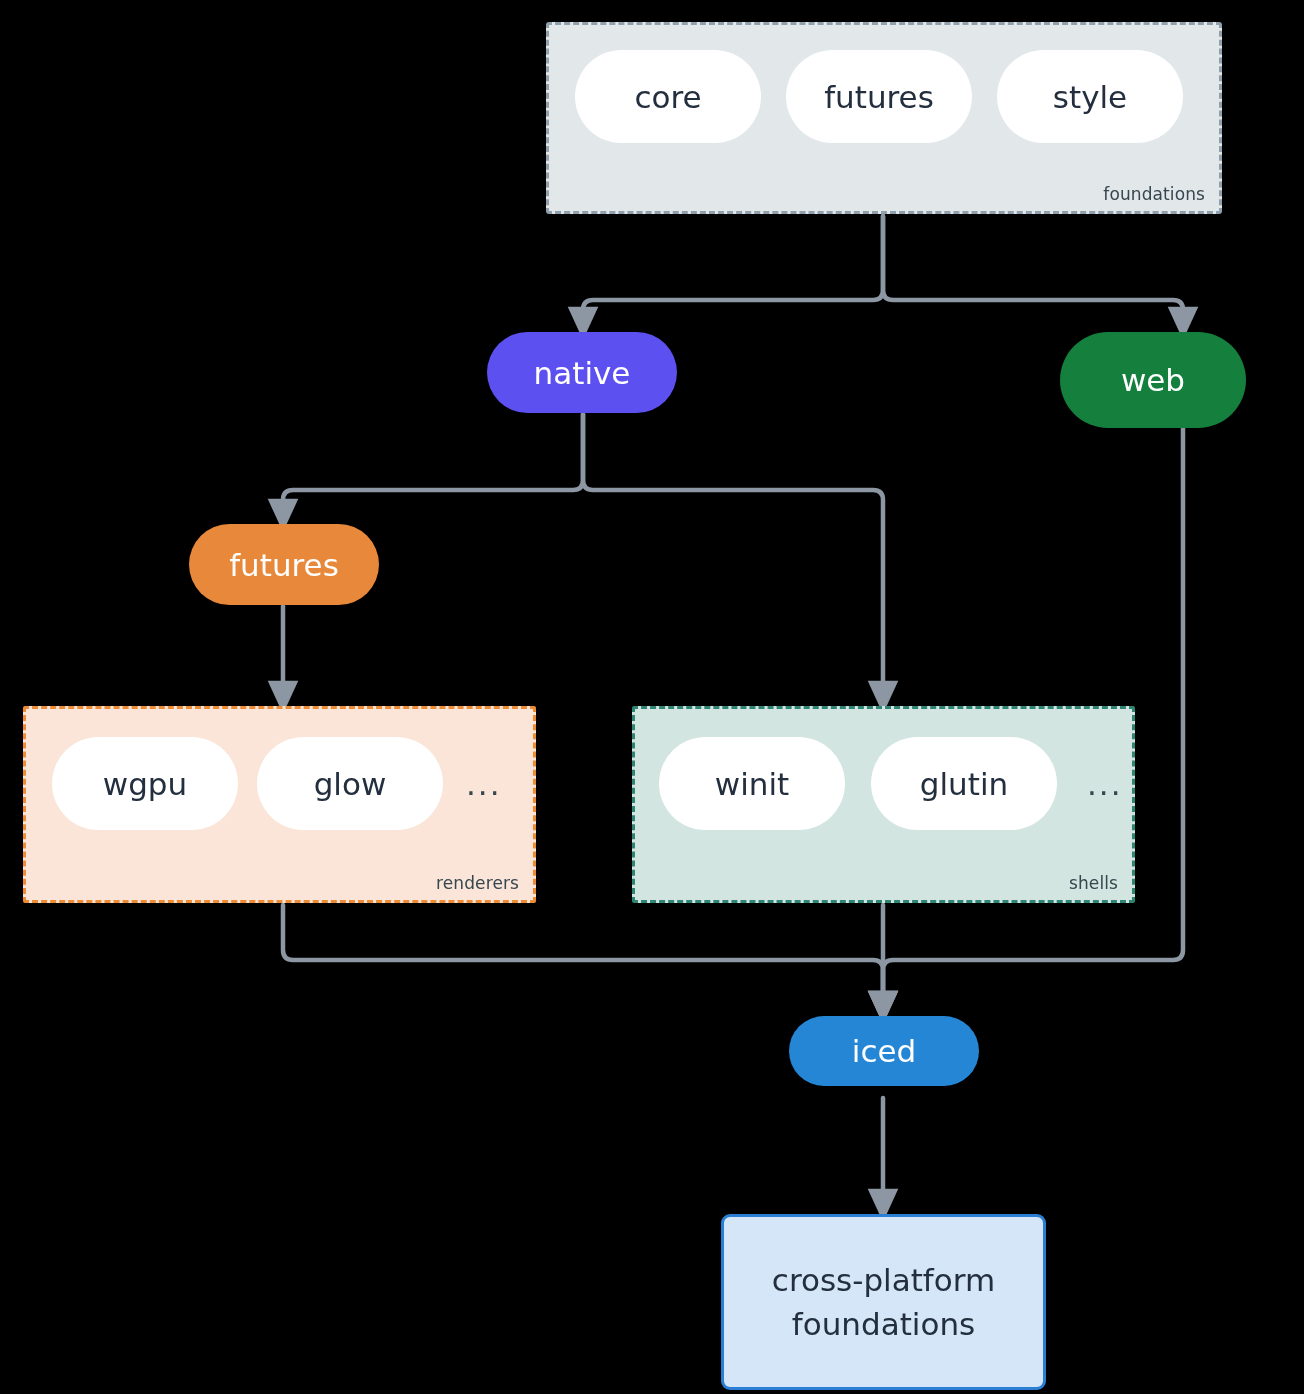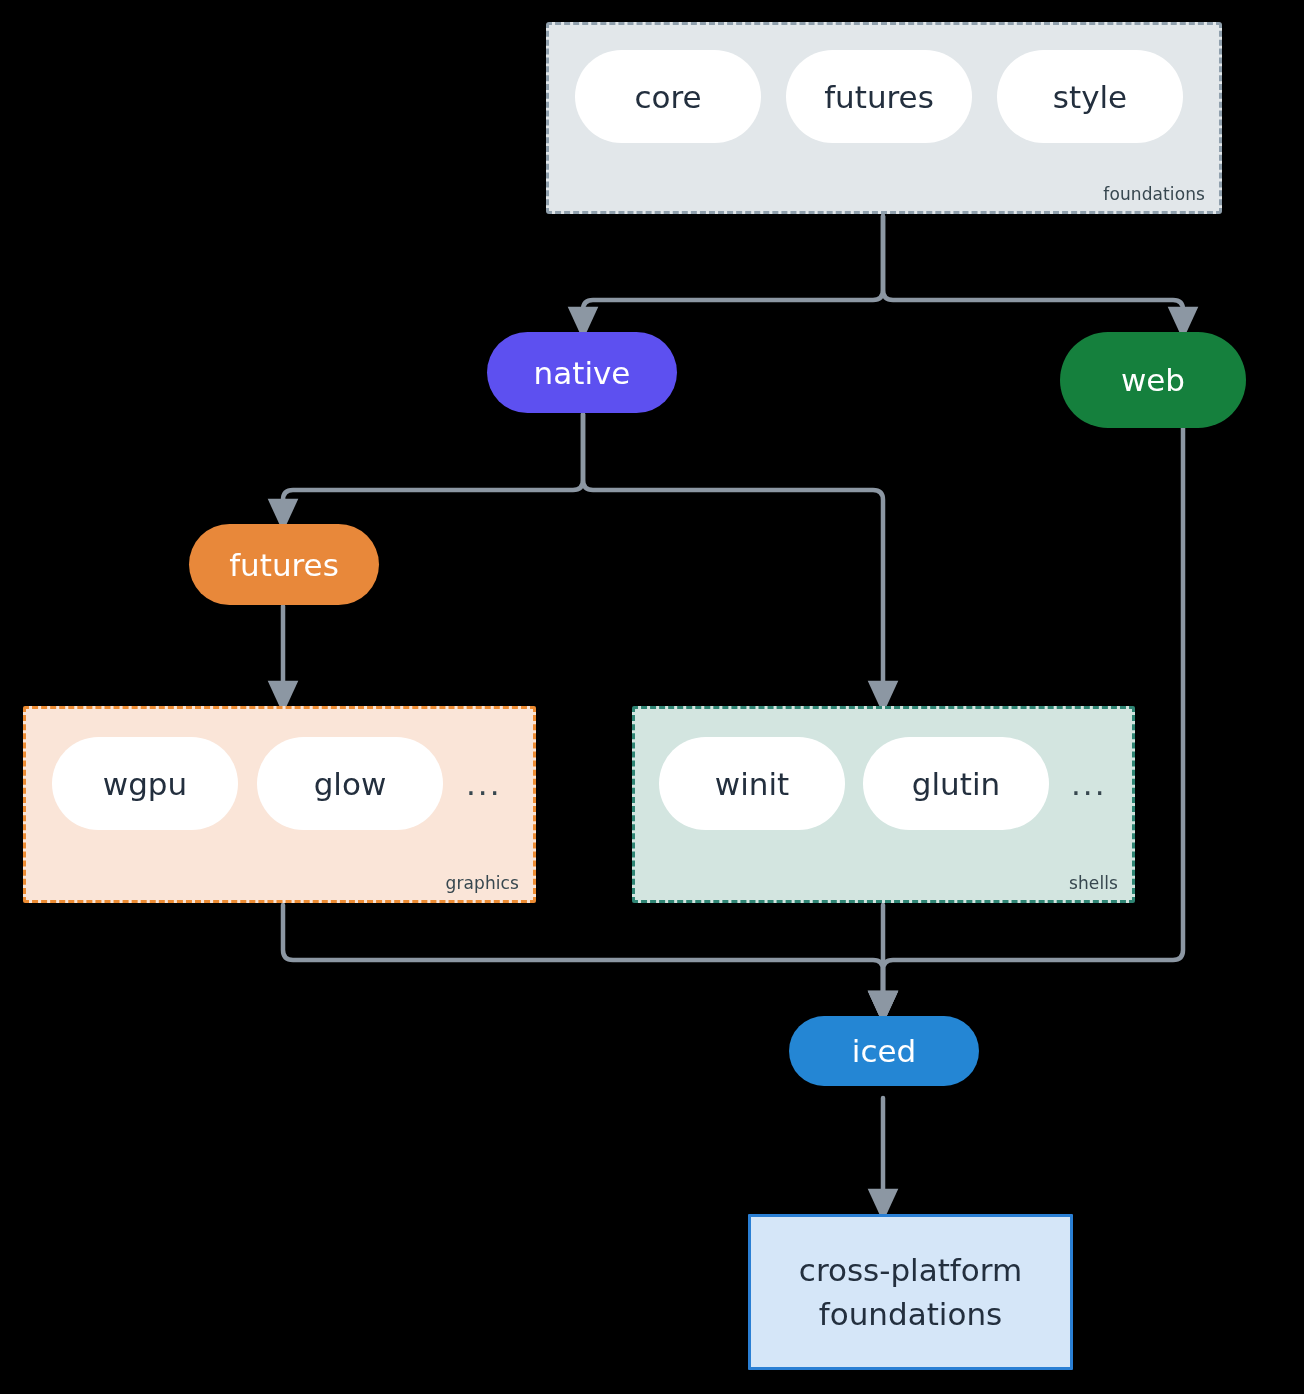--- a/index.html
+++ b/index.html
@@ -84,21 +84,21 @@
     top: 706px;
     width: 503px;
     height: 197px;
     background: #d3e5e0;
     border: 3px dashed #2f8574;
     border-radius: 2px;
   }
   #group-shells .group-pills {
     left: 24px;
     top: 28px;
-    gap: 18px;
+    gap: 26px;
   }
 
   
   .pill {
     display: flex;
     align-items: center;
     justify-content: center;
     box-sizing: border-box;
     border-radius: 999px;
     white-space: nowrap;
@@ -159,34 +159,33 @@
     width: 190px;
     height: 70px;
     background: #2486d4;
   }
 
   #node-application {
     position: absolute;
     left: 721px;
     top: 1214px;
     width: 325px;
-    height: 156px;
+    height: 176px;
     box-sizing: border-box;
     background: #d5e6f8;
     border: 3px solid #2a7fd4;
-    border-radius: 1px;
+    border-radius: 9px;
     display: flex;
     flex-direction: column;
     align-items: center;
     justify-content: center;
     color: #232f3e;
     font-size: 31px;
     line-height: 1.42;
     text-align: center;
-    margin-left: 27px;
   }
 </style>
 </head>
 <body>
 
 <div id="stage">
 
   <svg id="edges" viewBox="0 0 1304 1394" width="1304" height="1394">
     <defs>
       <marker id="arrowhead" markerWidth="9" markerHeight="9" refX="4.2" refY="4.2" orient="auto" markerUnits="strokeWidth">
@@ -224,21 +223,21 @@
   <div class="node" id="node-web">web</div>
 
   <div class="node" id="node-graphics">futures</div>
 
   <div class="group" id="group-renderers">
     <div class="group-pills">
       <div class="pill pill-white">wgpu</div>
       <div class="pill pill-white">glow</div>
       <div class="ellipsis">...</div>
     </div>
-    <div class="group-label">graphics</div>
+    <div class="group-label">renderers</div>
   </div>
 
   <div class="group" id="group-shells">
     <div class="group-pills">
       <div class="pill pill-white">winit</div>
       <div class="pill pill-white">glutin</div>
       <div class="ellipsis">...</div>
     </div>
     <div class="group-label">shells</div>
   </div>

